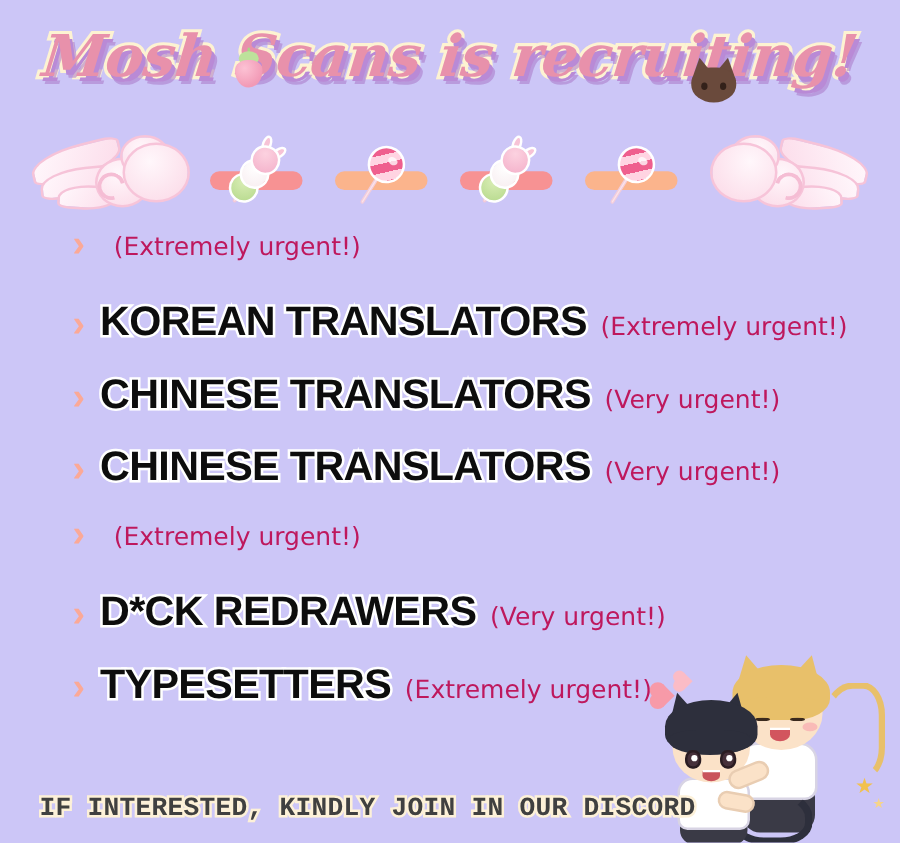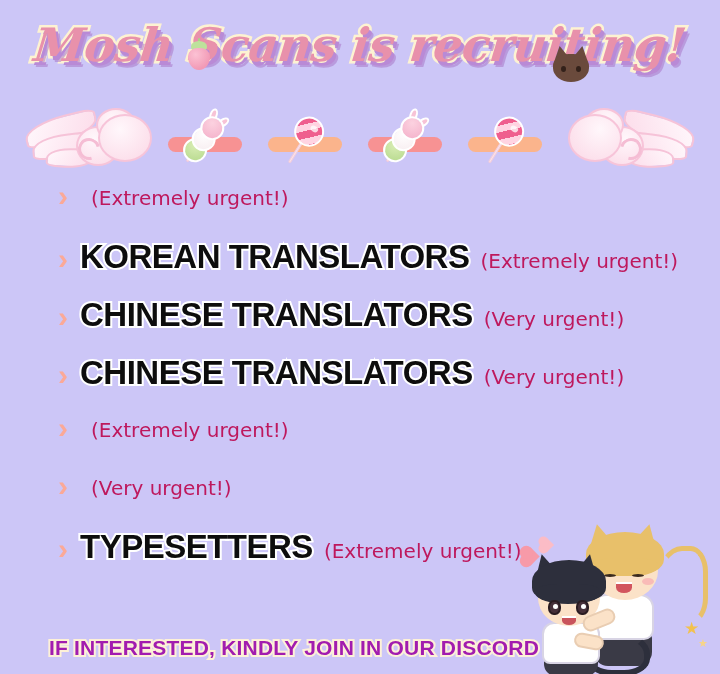--- a/index.html
+++ b/index.html
@@ -399,25 +399,25 @@
   .star.s1 { left:176px; top:92px; }
   .star.s2 { left:190px; top:110px; font-size:11px; color:#f6d489; }
 
   
   #footer {
     position:absolute; left:0; bottom:14px; width:720px;
     padding-right:132px;
     text-align:center;
   }
   .footer-line {
-    font-family:Liberation Sans, sans-serif;
+    font-family:Liberation Mono, monospace;
     font-weight:bold;
     font-size:21px;
     letter-spacing:0.2px;
-    color:#a21caf;
+    color:#404040;
     -webkit-text-stroke:4px #fdf1d8;
     paint-order:stroke fill;
     line-height:1.12;
     white-space:nowrap;
   }
 </style>
 </head>
 <body>
 
 <div id="poster">
@@ -532,20 +532,21 @@
       <span class="role-urgency">(Very urgent!)</span>
     </div>
 
     <div class="role-row">
       <span class="chev">›</span>
       <span class="role-urgency">(Extremely urgent!)</span>
     </div>
 
     <div class="role-row">
       <span class="chev">›</span>
+      <span class="role-name">D*CK REDRAWERS</span>
       <span class="role-urgency">(Very urgent!)</span>
     </div>
 
     <div class="role-row">
       <span class="chev">›</span>
       <span class="role-name">TYPESETTERS</span>
       <span class="role-urgency">(Extremely urgent!)</span>
     </div>
   </div>
 

